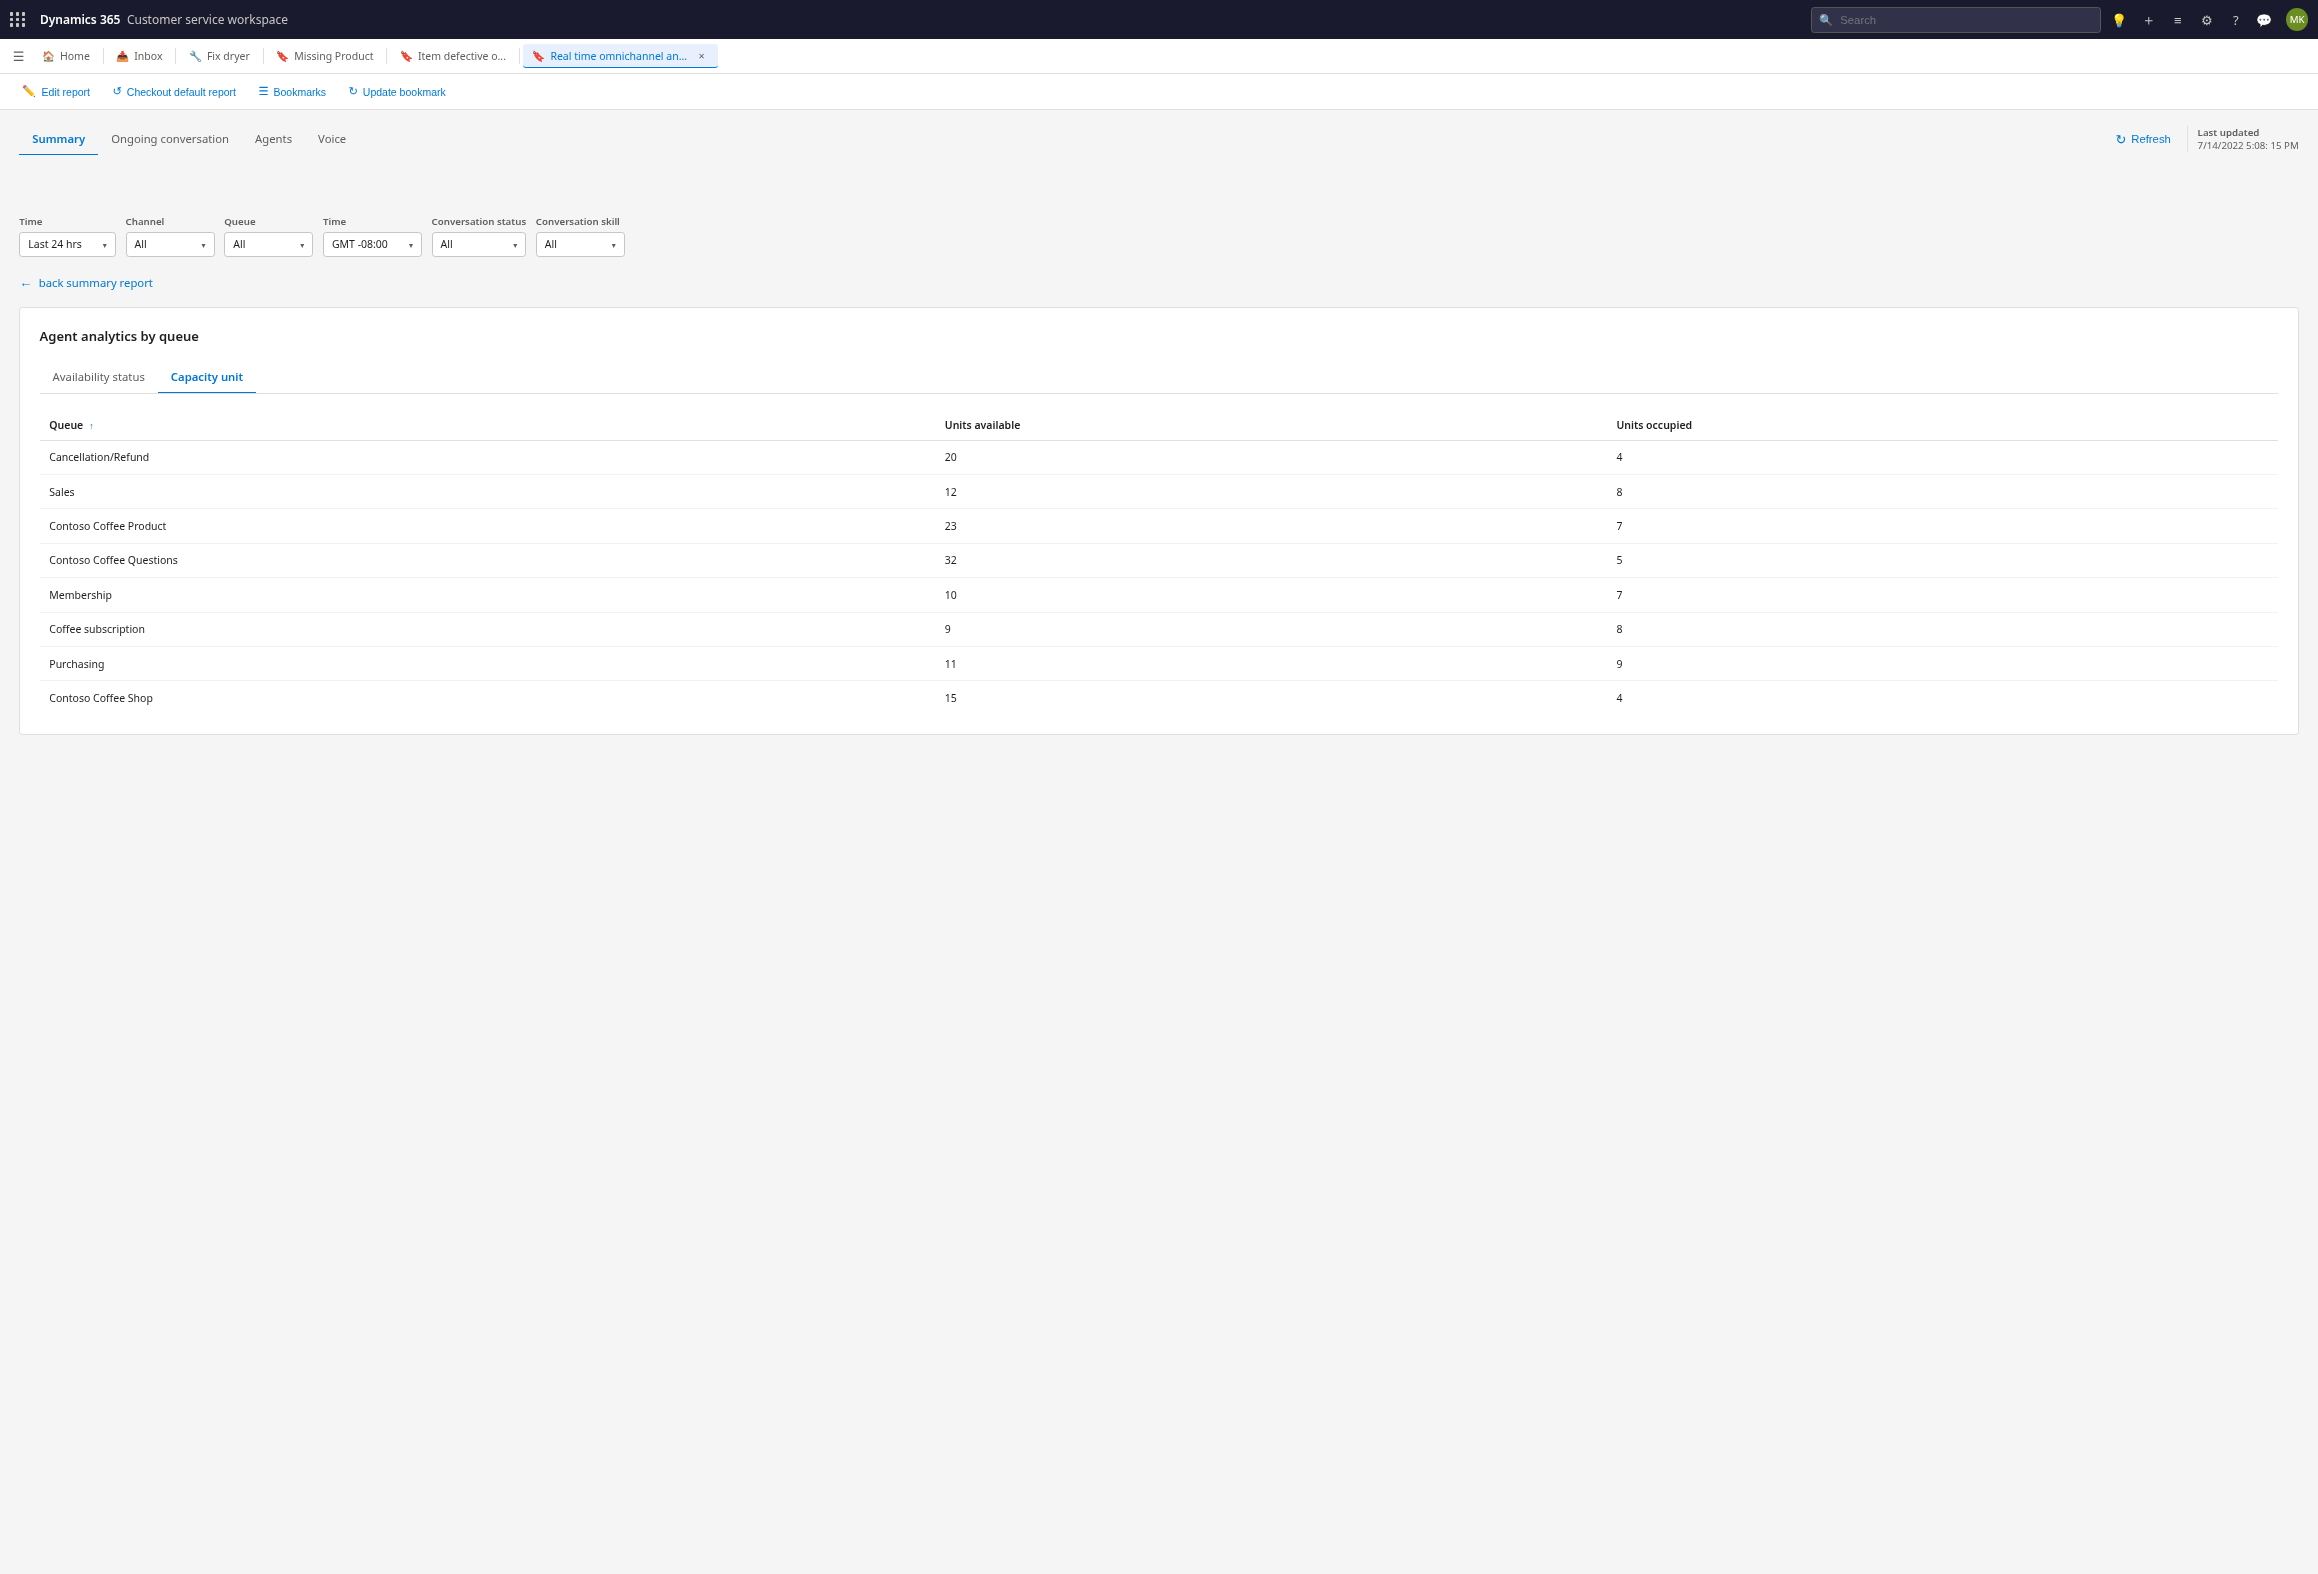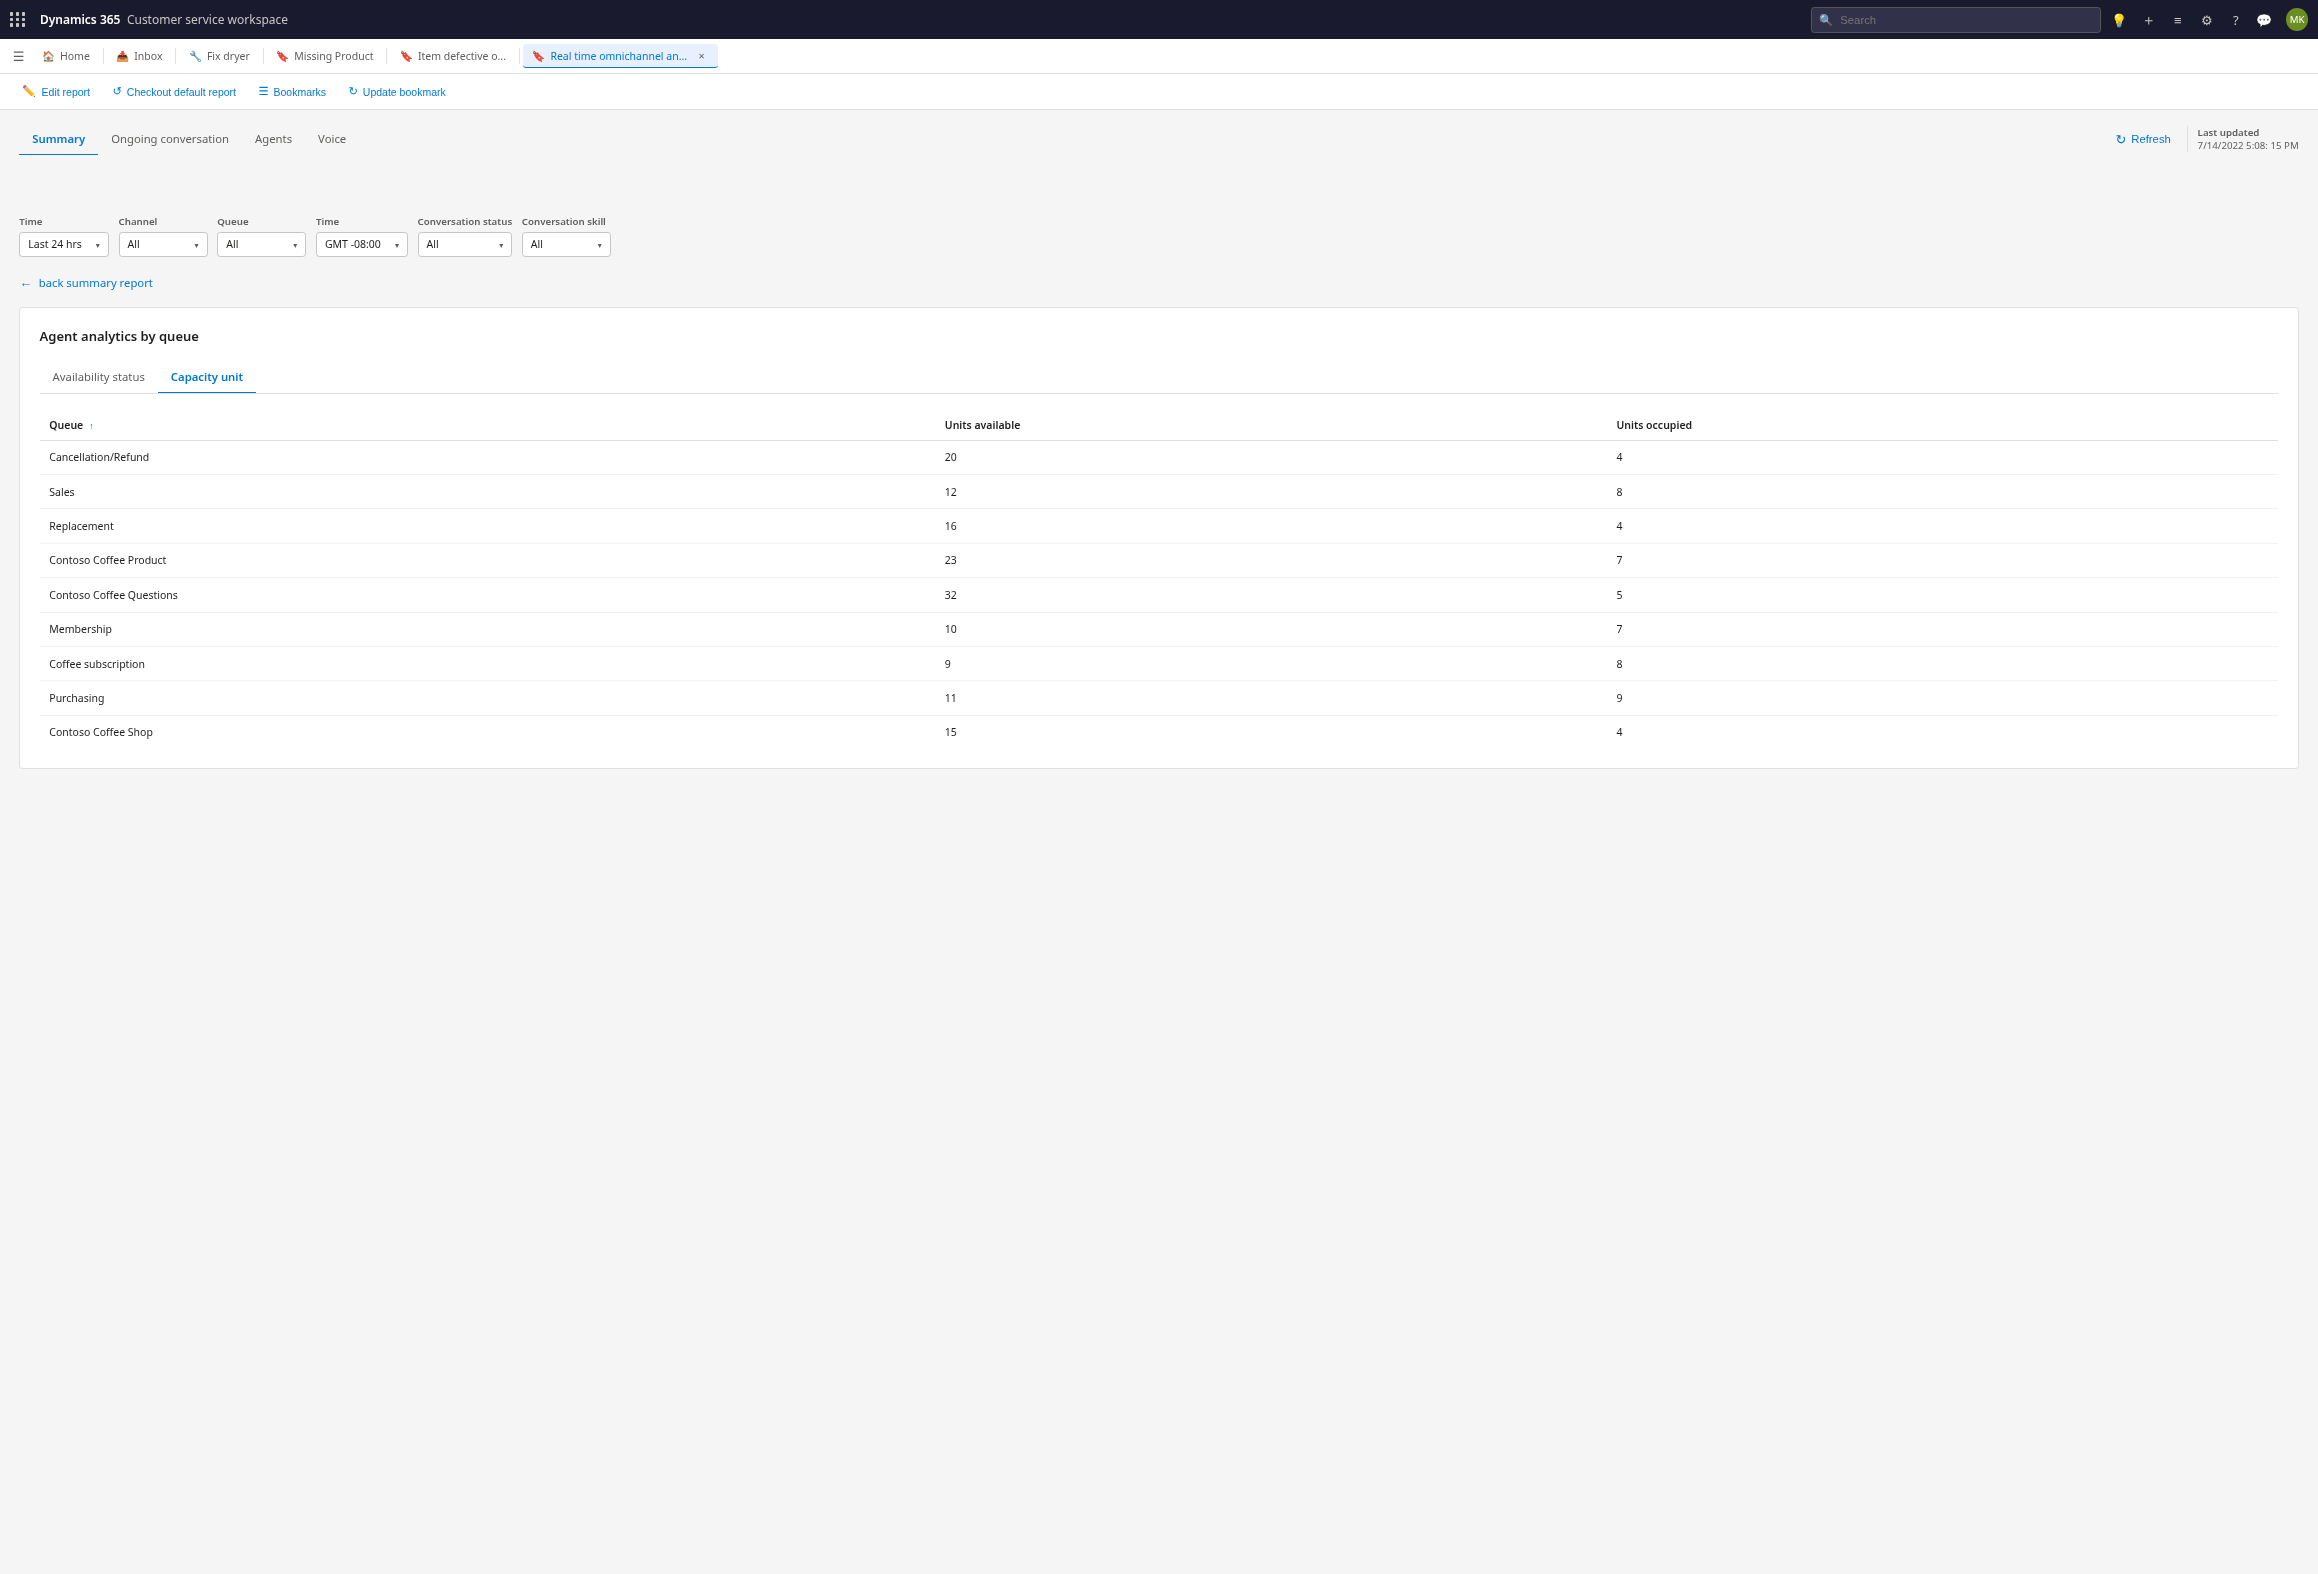--- a/index.html
+++ b/index.html
@@ -100,21 +100,21 @@
       border: none; background: transparent; padding: 4.8px 6.4px;
     }
     .last-updated { font-size: 9.7px; color: #605e5c; border-left: 0.8px solid #e1dfdd; padding-left: 9.7px; }
     .last-updated-title { font-weight: 600; }
 
     
     .filters-row { display: flex; align-items: flex-end; gap: 9.7px; margin-bottom: 16px; flex-wrap: wrap; }
     .filter-group { display: flex; flex-direction: column; gap: 3.2px; margin-top: 44px; }
     .filter-label { font-size: 9.7px; color: #605e5c; font-weight: 600; }
     .filter-select {
-      display: flex; align-items: center; gap: 14px;
+      display: flex; align-items: center; gap: 21px;
       border: 0.8px solid #c8c6c4; border-radius: 3.2px;
       padding: 4.8px 8px; background: #fff; cursor: pointer;
       font-size: 10.5px; color: #201f1e; min-width: 89px;
     }
     .filter-select .chevron { color: #605e5c; font-size: 8px; margin-left: auto; }
 
     
     .back-link { display: flex; align-items: center; gap: 6.4px; color: #0078d4; cursor: pointer; font-size: 11.3px; margin-bottom: 16px; }
     .back-arrow { font-size: 13px; }
 
@@ -348,25 +348,20 @@
             <td>Cancellation/Refund</td>
             <td class="num-cell">20</td>
             <td class="num-cell">4</td>
           </tr>
           <tr>
             <td>Sales</td>
             <td class="num-cell">12</td>
             <td class="num-cell">8</td>
           </tr>
           <tr>
-            <td>Replacement</td>
-            <td class="num-cell">16</td>
-            <td class="num-cell">4</td>
-          </tr>
-          <tr>
             <td>Contoso Coffee Product</td>
             <td class="num-cell">23</td>
             <td class="num-cell">7</td>
           </tr>
           <tr>
             <td>Contoso Coffee Questions</td>
             <td class="num-cell">32</td>
             <td class="num-cell">5</td>
           </tr>
           <tr>

